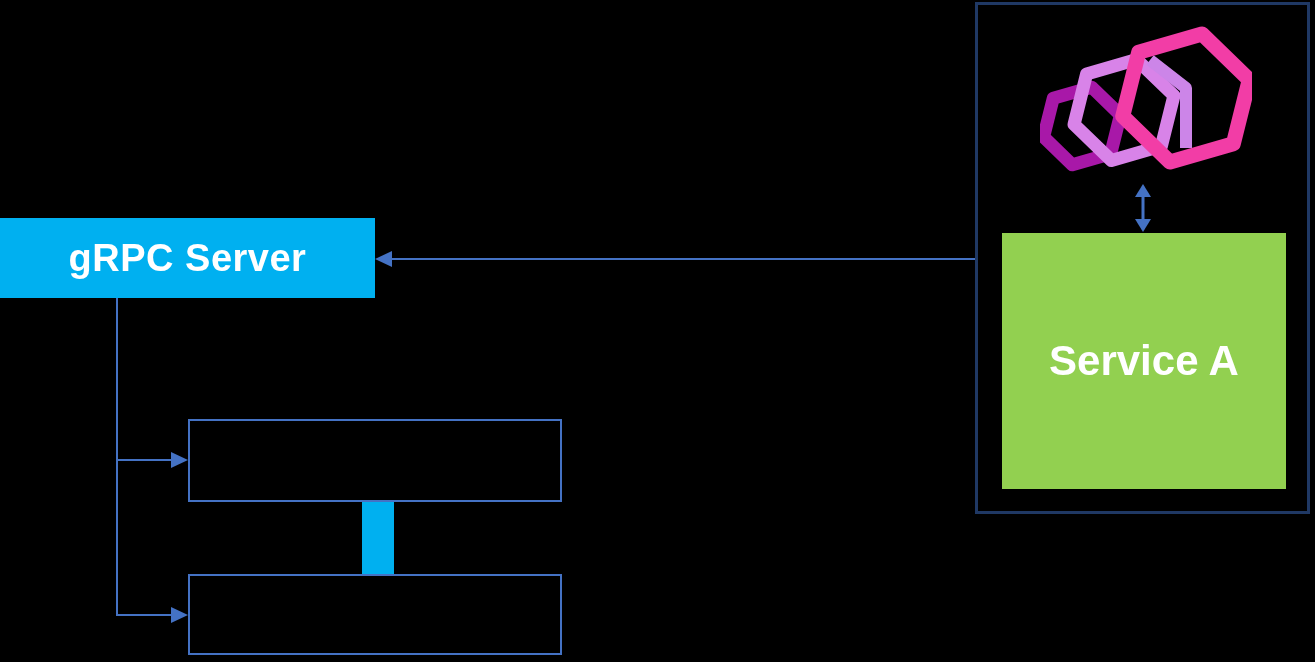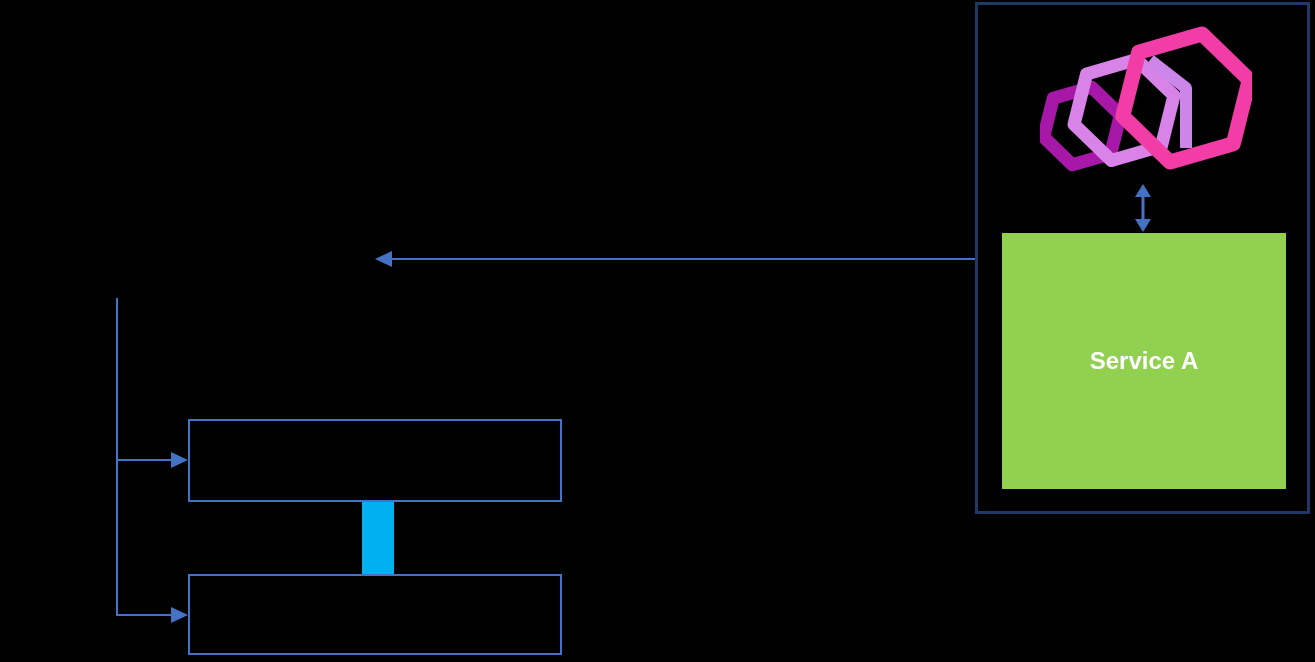--- a/index.html
+++ b/index.html
@@ -58,21 +58,21 @@
     position: absolute;
     left: 1002px; top: 233px;
     width: 284px; height: 256px;
     background: #92D050;
     display: flex;
     align-items: center;
     justify-content: center;
   }
   .service-a-box .label {
     color: #FFFFFF;
-    font-size: 24px;
+    font-size: 42px;
     font-weight: bold;
   }
 
   
   .line {
     position: absolute;
     background: #4472C4;
   }
   .line-h { height: 2px; }
   .line-v { width: 2px; }
@@ -122,20 +122,23 @@
     left: 362px; top: 502px;
     width: 32px; height: 72px;
     background: #00B0F0;
   }
 </style>
 </head>
 <body>
 
 <div class="canvas">
 
+  <div class="grpc-box">
+    <span class="label">gRPC Server</span>
+  </div>
 
   <div class="line line-h" id="arrow-svc-grpc-line"></div>
   <div class="arrowhead-left" id="arrow-svc-grpc-head"></div>
 
   <div class="line line-v" id="trunk-line"></div>
 
   <div class="line line-h" id="branch1-line"></div>
   <div class="arrowhead-right" id="branch1-head"></div>
 
   <div class="line line-h" id="branch2-line"></div>

